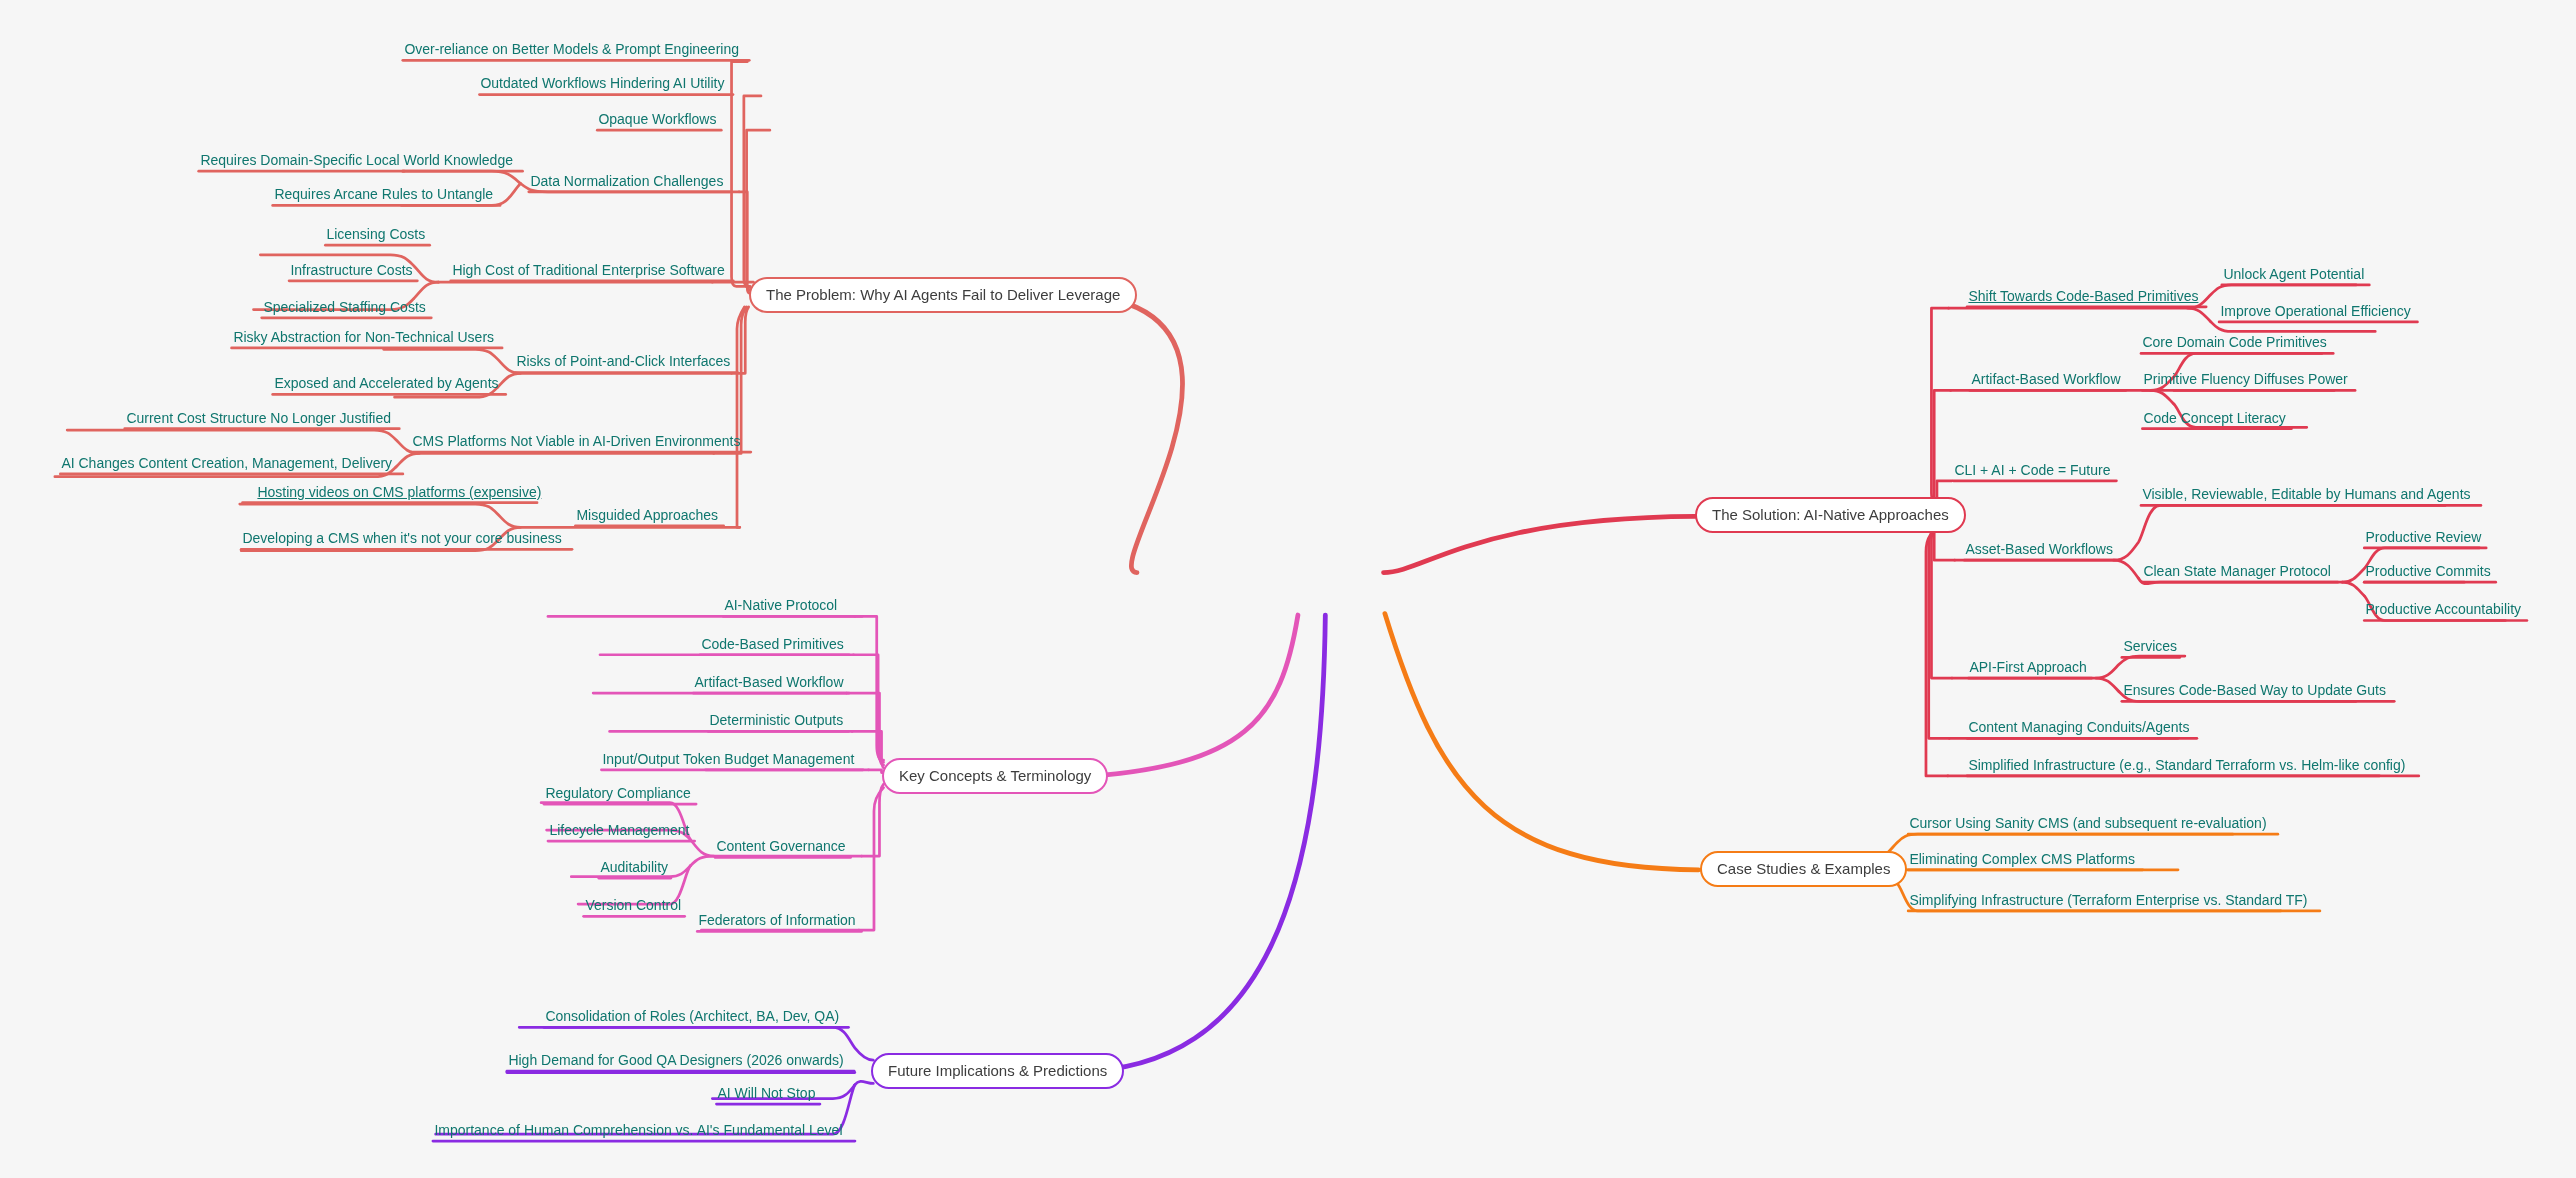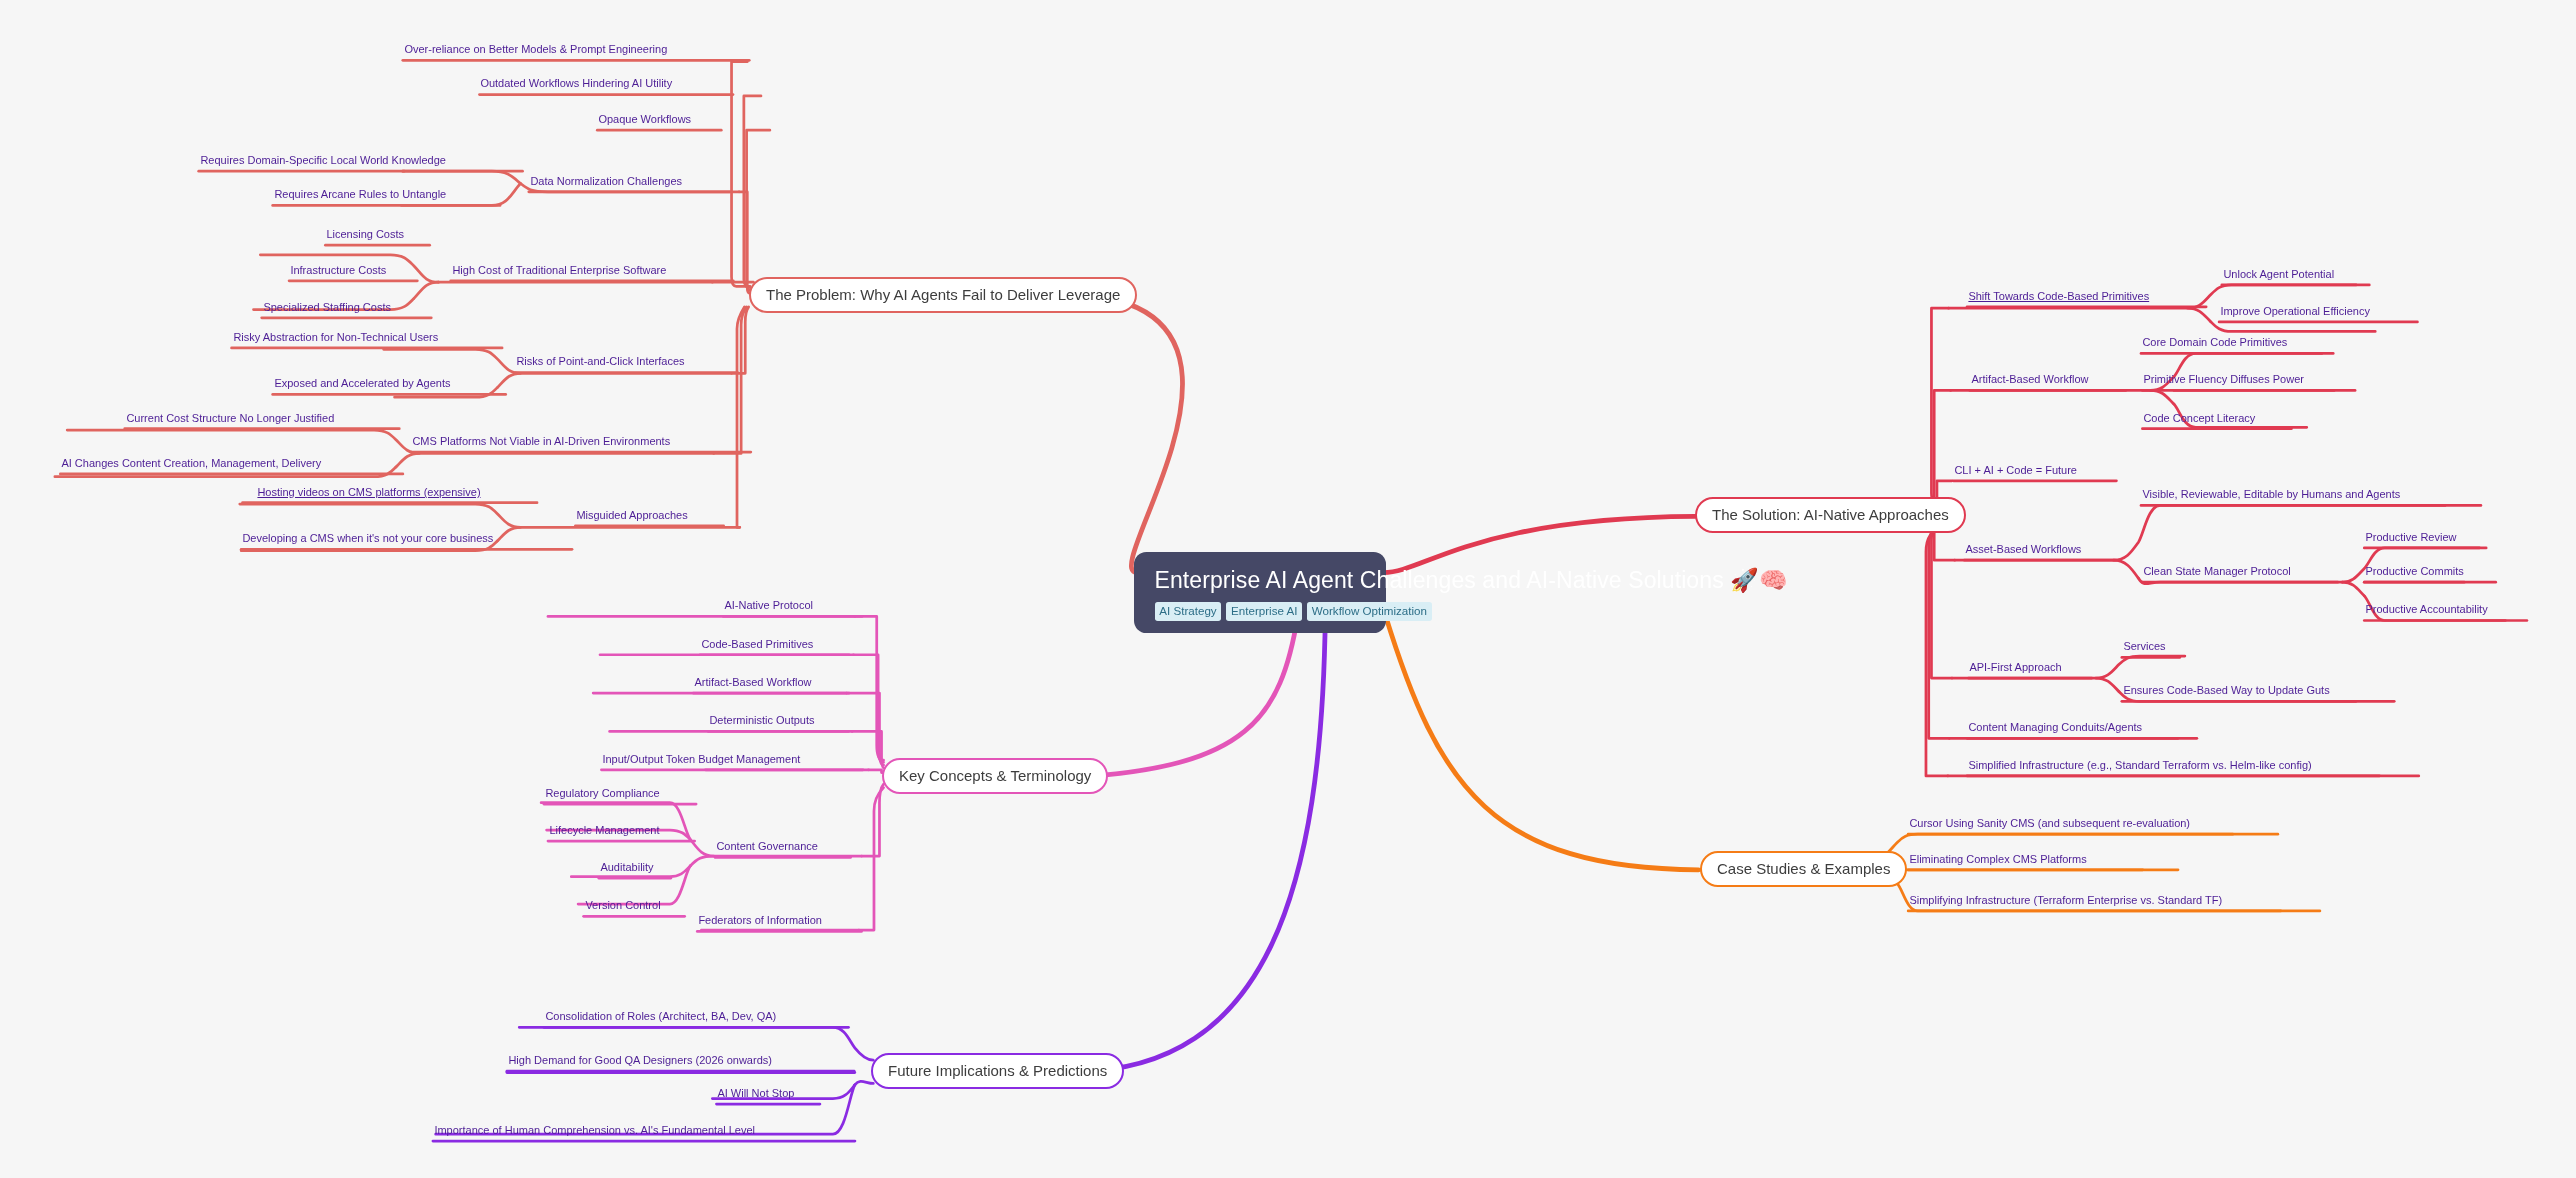--- a/index.html
+++ b/index.html
@@ -65,23 +65,23 @@
     color: #3d3d3d;
   }
   .pill.c-red    { border-color: #e0645f; }
   .pill.c-crimson{ border-color: #e03a51; }
   .pill.c-orange { border-color: #f57c16; }
   .pill.c-pink   { border-color: #e355b8; }
   .pill.c-purple { border-color: #8a2be2; }
 
   
   .leaf {
-    font-size: 11px;
+    font-size: 14px;
     line-height: 17px;
-    color: #4c1d95;
+    color: #0f766e;
     padding: 0 1.4px 3.4px 1.4px;
   }
 </style>
 </head>
 <body>
 
 <div id="stage">
 
   <svg id="wires" viewBox="0 0 3761 1720" xmlns="http://www.w3.org/2000/svg">
     <g fill="none" stroke-linecap="round" stroke-linejoin="round">
@@ -255,28 +255,20 @@
         <line x1="874" x2="979.5625" y1="1282" y2="1282" stroke="#e355b8" stroke-width="4" stroke-linecap="round"></line>
         <line x1="852" x2="999.578125" y1="1338" y2="1338" stroke="#e355b8" stroke-width="4" stroke-linecap="round"></line>
         <line x1="1018" x2="1257.78125" y1="1360" y2="1360" stroke="#e355b8" stroke-width="4" stroke-linecap="round"></line>
         <line x1="794" x2="1238.796875" y1="1500" y2="1500" stroke="#8a2be2" stroke-width="4" stroke-linecap="round"></line>
         <line x1="740" x2="1247.09375" y1="1564" y2="1564" stroke="#8a2be2" stroke-width="4" stroke-linecap="round"></line>
         <line x1="1046" x2="1197.046875" y1="1612" y2="1612" stroke="#8a2be2" stroke-width="4" stroke-linecap="round"></line>
         <line x1="632" x2="1248.171875" y1="1666" y2="1666" stroke="#8a2be2" stroke-width="4" stroke-linecap="round"></line>
       </g>
   </svg>
 
-  <div class="node root" style="left:1134px; top:552px; width:252px;">
-    <div class="root-title">Enterprise AI Agent Challenges and AI-Native Solutions 🚀🧠</div>
-    <div class="root-tags">
-      <span class="root-tag">AI Strategy</span>
-      <span class="root-tag">Enterprise AI</span>
-      <span class="root-tag">Workflow Optimization</span>
-    </div>
-  </div>
 
   <div class="node pill c-red" style="left:749px; top:277px;">The Problem: Why AI Agents Fail to Deliver Leverage</div>
 
   <div class="node leaf" style="left:403px; top:41px;">Over-reliance on Better Models &amp; Prompt Engineering</div>
   <div class="node leaf" style="left:479px; top:75px;">Outdated Workflows Hindering AI Utility</div>
   <div class="node leaf" style="left:597px; top:111px;">Opaque Workflows</div>
 
   <div class="node leaf" style="left:529px; top:173px;">Data Normalization Challenges</div>
   <div class="node leaf" style="left:199px; top:152px;">Requires Domain-Specific Local World Knowledge</div>
   <div class="node leaf" style="left:273px; top:186px;">Requires Arcane Rules to Untangle</div>

